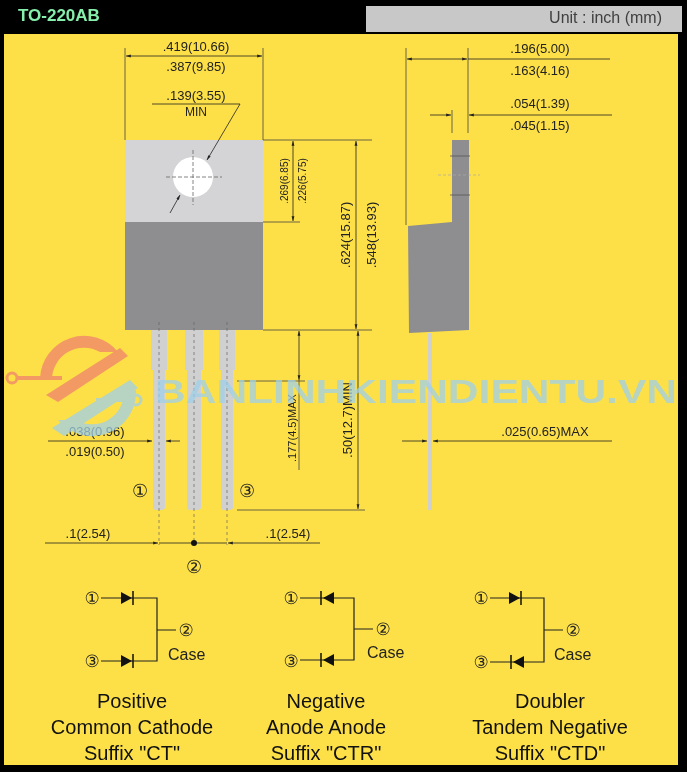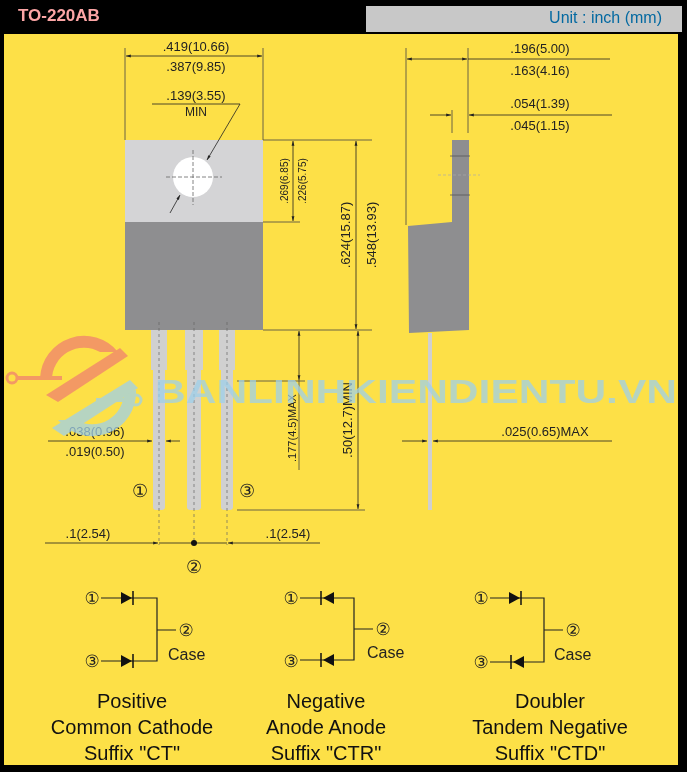--- a/index.html
+++ b/index.html
@@ -1,20 +1,20 @@
 <!DOCTYPE html>
 <html><head>
 <meta charset="utf-8">
 <style>
   html, body { margin: 0; padding: 0; }
   body { width: 687px; height: 772px; background: #000; position: relative; overflow: hidden; font-family: "Liberation Sans", sans-serif; }
   .frame { position: absolute; left: 4px; top: 0; width: 678px; height: 767px; background: #000; }
-  .header-title { position: absolute; left: 14px; top: 6px; color: #fca5a5; font-weight: bold; font-size: 17px; font-family: "Liberation Sans", sans-serif; }
+  .header-title { position: absolute; left: 14px; top: 6px; color: #86efac; font-weight: bold; font-size: 17px; font-family: "Liberation Sans", sans-serif; }
   .unit-box { position: absolute; left: 362px; top: 6px; width: 316px; height: 26px; background: #c8c8c8; }
-  .unit-text { position: absolute; right: 20px; top: 3px; font-size: 16px; color: #0369a1; font-family: "Liberation Sans", sans-serif; }
+  .unit-text { position: absolute; right: 20px; top: 3px; font-size: 16px; color: #404040; font-family: "Liberation Sans", sans-serif; }
   .canvas { position: absolute; left: 4px; top: 34px; width: 674px; height: 731px; background: #fde047; }
   svg text { font-family: "Liberation Sans", sans-serif; }
   .caption { position: absolute; text-align: center; font-size: 20px; color: #111; line-height: 26px; font-family: "Liberation Sans", sans-serif; }
 </style>
 </head>
 <body>
 
 <div class="frame">
   <span class="header-title">TO-220AB</span>
   <div class="unit-box">

